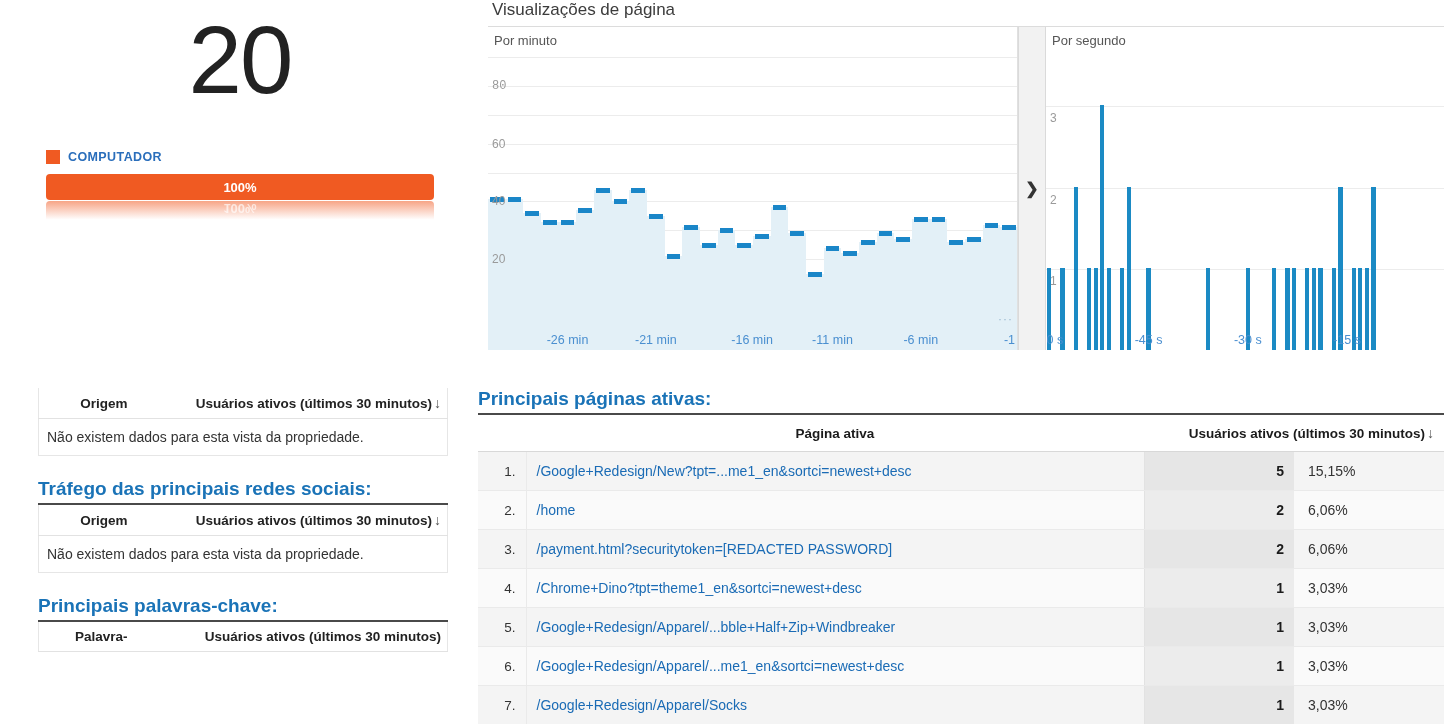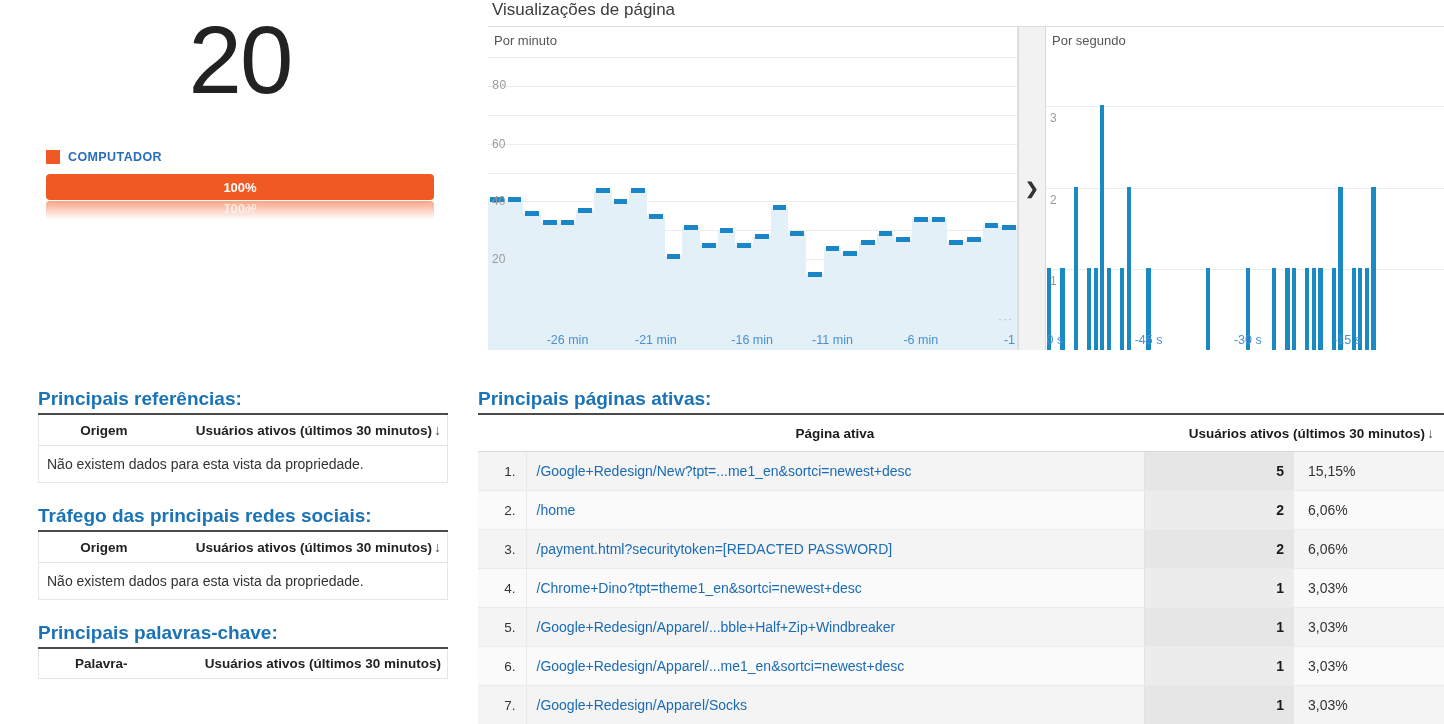--- a/index.html
+++ b/index.html
@@ -300,21 +300,20 @@
             <div class="xlabel" style="left: 301.058px; transform: translateX(-50%);">-15 s</div>
           </div>
       </div>
 
     </div>
   </div>
 
   <div class="left-bottom">
 
     <div class="block">
-      <div class="section-title">Principais referências:</div>
       <table class="mini-table">
         <thead>
           <tr>
             <th class="col-origin">Origem</th>
             <th>
               <span>Usuários ativos (últimos 30 minutos)</span><span class="sort-arrow">↓</span>
             </th>
           </tr>
         </thead>
         <tbody>

